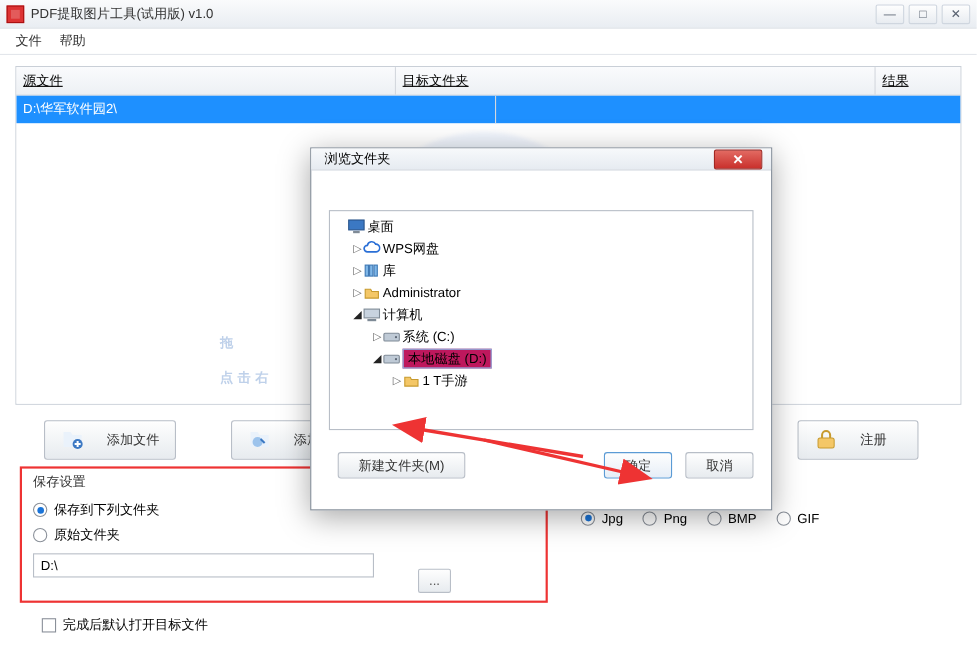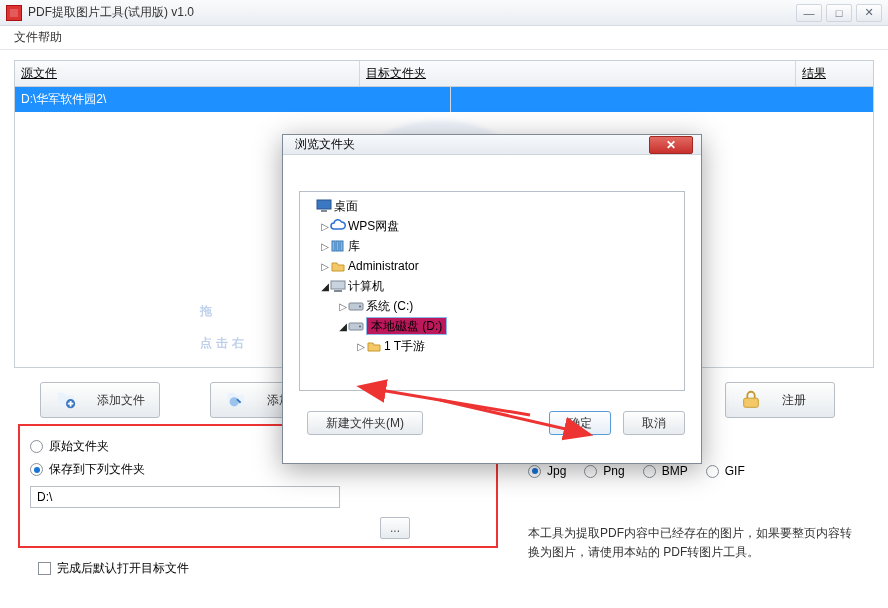--- a/index.html
+++ b/index.html
@@ -19,21 +19,21 @@
   }
   .app-icon::after{content:"";position:absolute;inset:3px;background:#fff3; }
   .title-text { flex: 1; color:#333; }
   .win-ctrls { display:flex; gap:4px; }
   .win-btn {
     width: 26px; height:18px; border:1px solid #cfd6df; border-radius:2px;
     background:linear-gradient(#fefefe,#e8ecf1); display:flex; align-items:center; justify-content:center;
     color:#5a6472; font-size:11px; cursor:default;
   }
   
-  .menubar { height:24px; display:flex; align-items:center; gap:0; padding:0 14px; border-bottom:1px solid #e3e6eb;}
+  .menubar { height:24px; display:flex; align-items:center; gap:16px; padding:0 14px; border-bottom:1px solid #e3e6eb;}
   .menu-item { color:#333; }
 
   
   .content { padding:10px 14px 0 14px; }
 
   
   .tbl { border:1px solid #c9cfd7; width:100%; }
   .tbl-head { display:flex; background:linear-gradient(#fafbfd,#edf0f4); border-bottom:1px solid #c9cfd7;text-decoration:underline; }
   .tbl-head>div, .tbl-row>div { padding:4px 6px; border-right:1px solid #d4d8de; }
   .tbl-head>div:last-child, .tbl-row>div:last-child { border-right:none; }
@@ -209,27 +209,28 @@
     <span class="bicon">
       <svg viewBox="0 0 24 24" width="22" height="22">
           <rect x="4" y="10" width="16" height="10" rx="2" fill="#f4c767" stroke="#c79a2e"></rect>
           <path d="M8 10V7a4 4 0 018 0v3" fill="none" stroke="#c79a2e" stroke-width="2"></path>
         </svg>
     </span>
     <span>注册</span>
   </div>
 
   <div class="save-group">
+    <div class="grp-title">保存设置</div>
+    <div class="radio-row">
+      <span class="radio-dot checked"></span>
+      <span>保存到下列文件夹</span>
+    </div>
     <div class="radio-row">
       <span class="radio-dot"></span>
       <span>原始文件夹</span>
-    </div>
-    <div class="radio-row">
-      <span class="radio-dot checked"></span>
-      <span>保存到下列文件夹</span>
     </div>
     <input class="path-input" value="D:\" style="">
     <div class="browse-btn">...</div>
   </div>
 
   <div class="after-open">
     <span class="chk"></span>
     <span>完成后默认打开目标文件</span>
   </div>
 
@@ -245,21 +246,20 @@
     <div class="radio-row">
         <span class="radio-dot"></span>
         <span>BMP</span>
       </div>
     <div class="radio-row">
         <span class="radio-dot"></span>
         <span>GIF</span>
       </div>
   </div>
 
-  <div class="desc">本工具为提取PDF内容中已经存在的图片，如果要整页内容转换为图片，请使用本站的 PDF转图片工具。</div>
 
   <div class="dialog">
     <div class="dlg-titlebar">
       <span>浏览文件夹</span>
       <span class="dlg-close">✕</span>
     </div>
     <div class="dlg-body">
       <div class="tree-box">
         <div class="tree-row">
           <span class="tri"></span>

